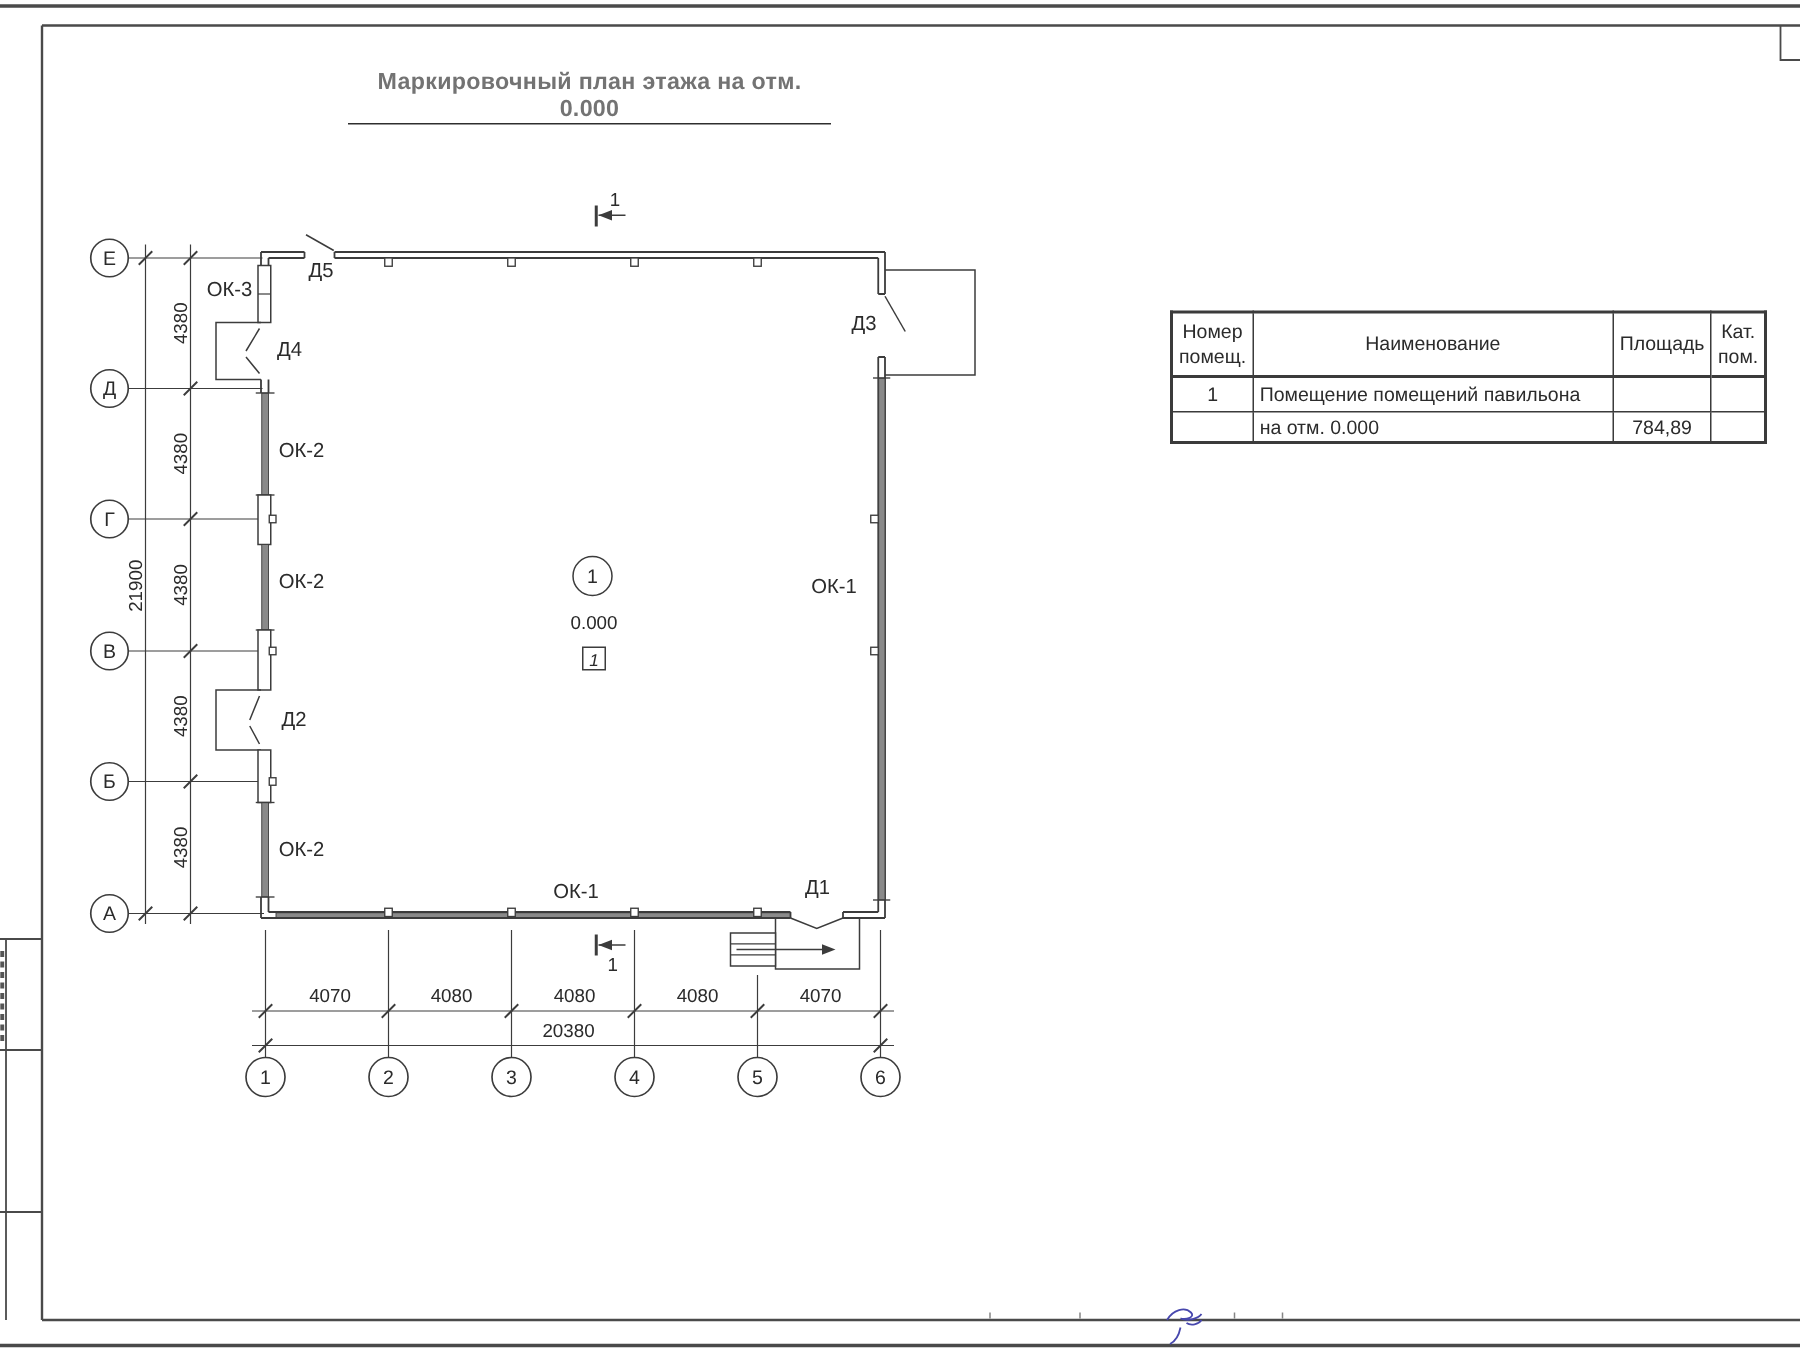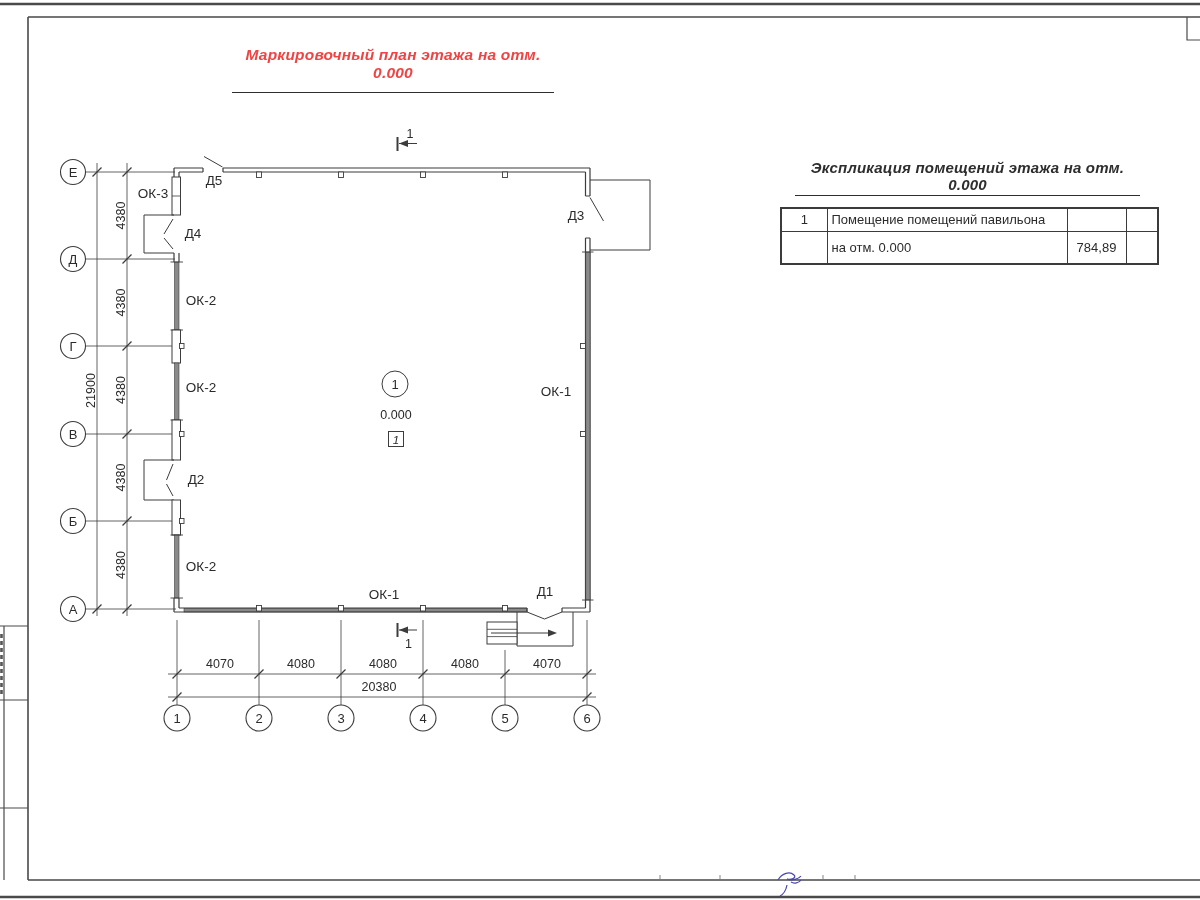--- a/index.html
+++ b/index.html
@@ -1,21 +1,21 @@
 <!DOCTYPE html>
 <html><head>
 <meta charset="utf-8">
 <style>
   html,body{margin:0;padding:0;background:#ffffff;}
   .sheet{position:relative;width:1200px;height:900px;background:#ffffff;overflow:hidden;
          font-family:"Liberation Sans",sans-serif;color:#2b2b2b;}
   .abs{position:absolute;}
   .drawing-title{left:232px;top:46px;width:322px;text-align:center;
-      font-style:italic;font-size:15.5px;font-weight:600;letter-spacing:.2px;color:#ef4444;
-      border-bottom:1.6px solid #2e2e2e;padding-bottom:10px;}
+      font-size:15.5px;font-weight:600;letter-spacing:.2px;color:#737373;
+      border-bottom:1.6px solid #2e2e2e;padding-bottom:0;}
   .schedule-title{left:795px;top:159px;width:345px;text-align:center;
       font-style:italic;font-size:15px;font-weight:600;letter-spacing:.2px;color:#2e2e2e;
       border-bottom:1.6px solid #2e2e2e;padding-bottom:2px;}
   table.schedule{left:780px;top:207px;border-collapse:collapse;table-layout:fixed;
       font-size:13px;color:#2b2b2b;}
   table.schedule td{border:1px solid #3b3b3b;padding:0 4px;overflow:hidden;white-space:nowrap;}
   table.schedule{border:2px solid #3b3b3b;}
   table.schedule tr.hdr td{border-bottom:2px solid #3b3b3b;text-align:center;line-height:1.25;}
   td.c{text-align:center;}
   td.l{text-align:left;padding-left:8px;}
@@ -243,37 +243,42 @@
       <text class="lab" text-anchor="middle" x="201" y="570.5">ОК-2</text>
       <text class="lab" text-anchor="middle" x="196" y="484">Д2</text>
       <text class="lab" text-anchor="middle" x="576" y="220">Д3</text>
       <text class="lab" text-anchor="middle" x="556" y="395.5">ОК-1</text>
       <text class="lab" text-anchor="middle" x="384" y="598.5">ОК-1</text>
       <text class="lab" text-anchor="middle" x="545" y="596">Д1</text>
     </g>
   </svg>
 
   <div class="abs drawing-title">Маркировочный план этажа на отм. 0.000</div>
-  <div class="abs schedule-title">Экспликация помещений этажа на отм. 0.000</div>
 
   <table class="abs schedule">
     <colgroup>
         <col style="width:46px">
         <col style="width:240px">
         <col style="width:59px">
         <col style="width:32px">
       </colgroup>
     <tbody>
+        <tr class="hdr" style="height:43px">
+      <td><span>Номер</span><br><span>помещ.</span></td>
+      <td>Наименование</td>
+      <td>Площадь</td>
+      <td><span>Кат.</span><br><span>пом.</span></td>
+    </tr>
     <tr style="height:23px">
       <td class="c">1</td>
       <td class="l">Помещение помещений павильона</td>
       <td class="c"></td>
       <td class="c"></td>
     </tr>
-    <tr style="height:33px">
+    <tr style="height:21px">
       <td class="c"></td>
       <td class="l">на отм. 0.000</td>
       <td class="c">784,89</td>
       <td class="c"></td>
     </tr>
   </tbody>
     </table>
 
 </div>
 

